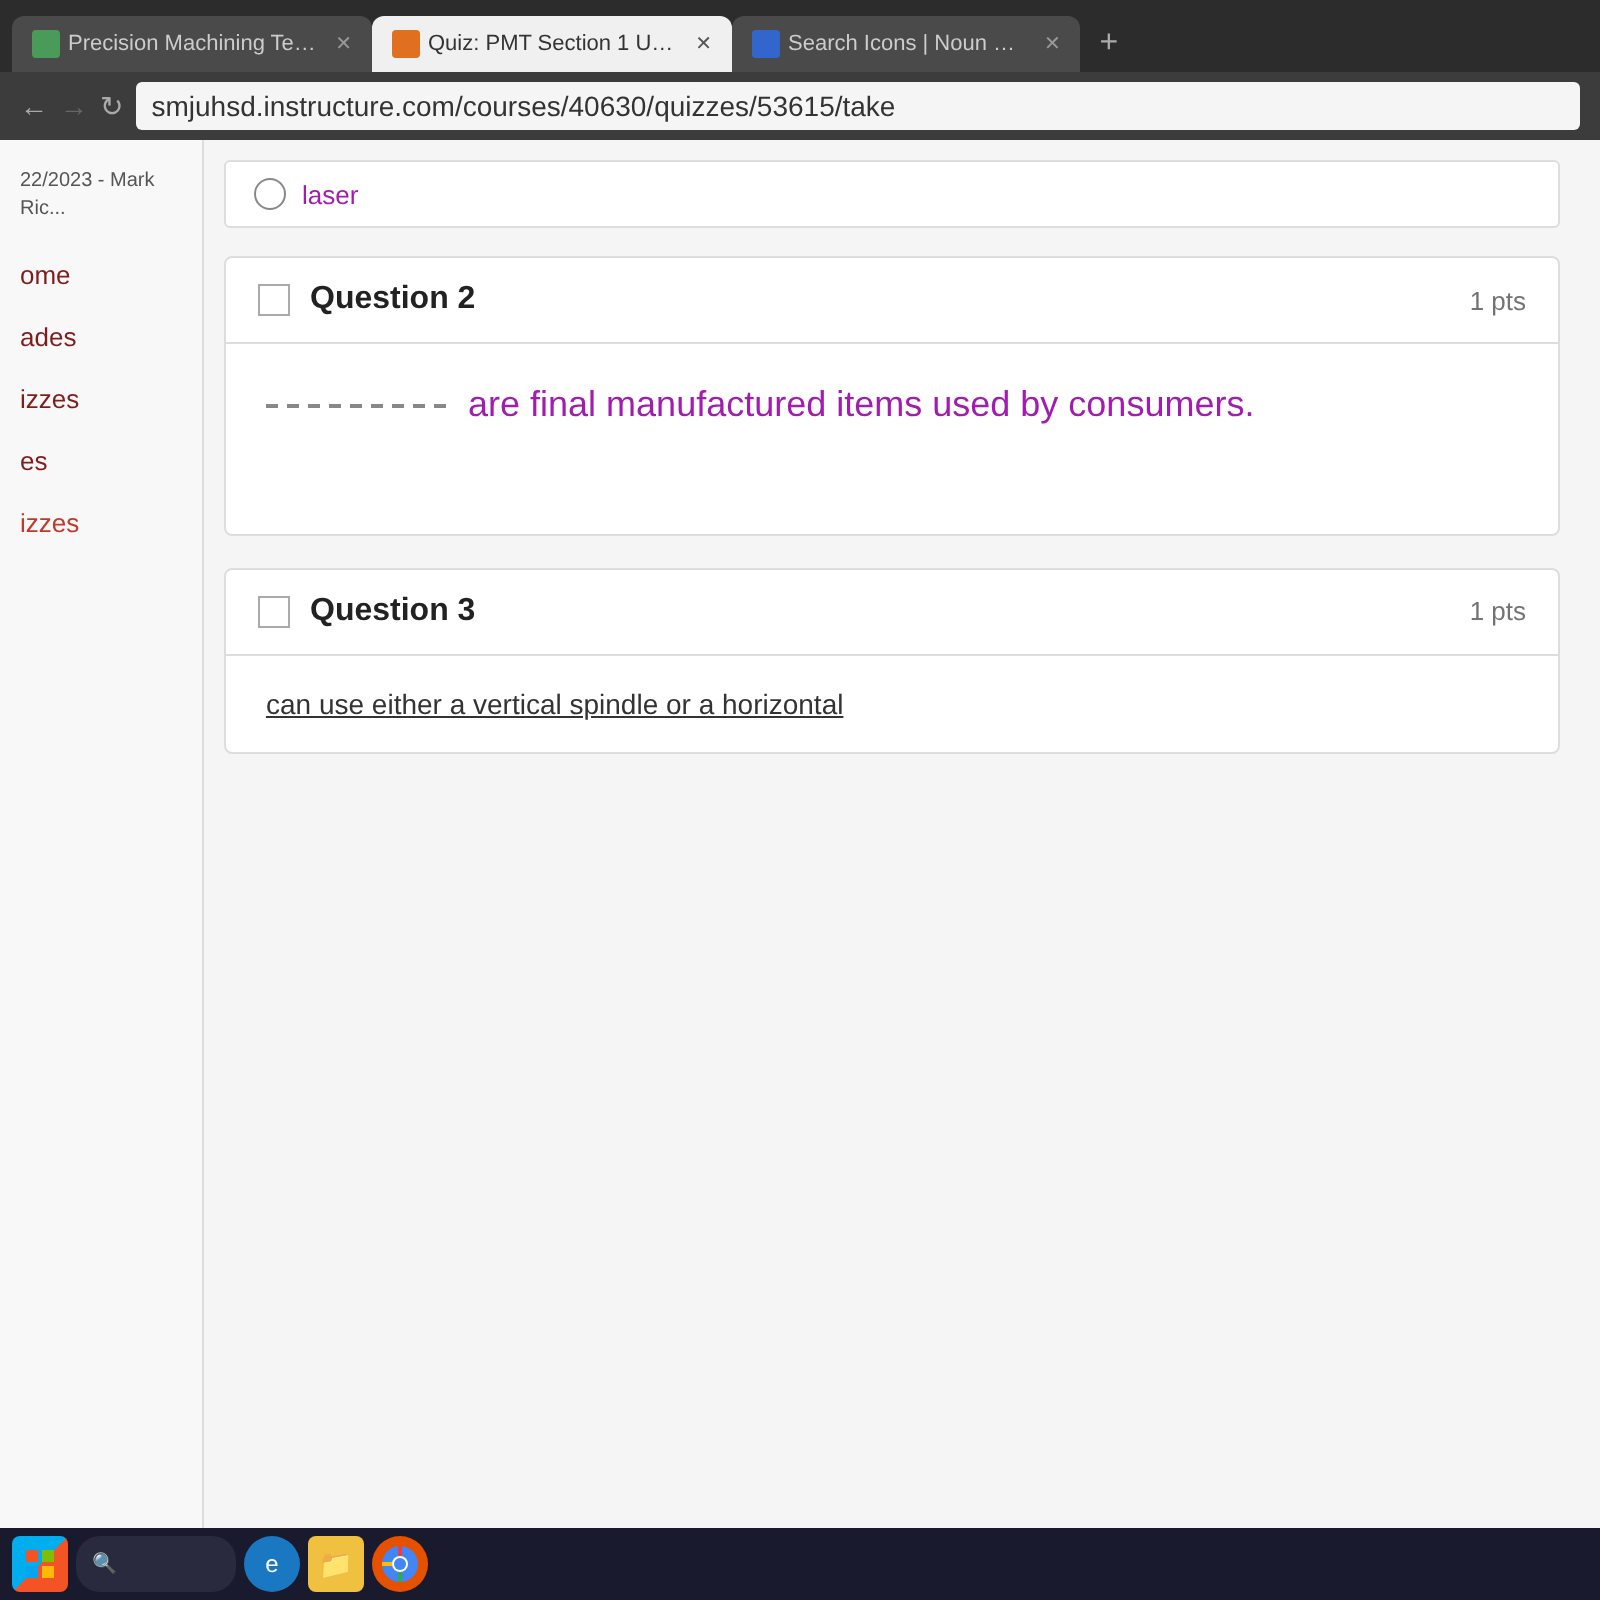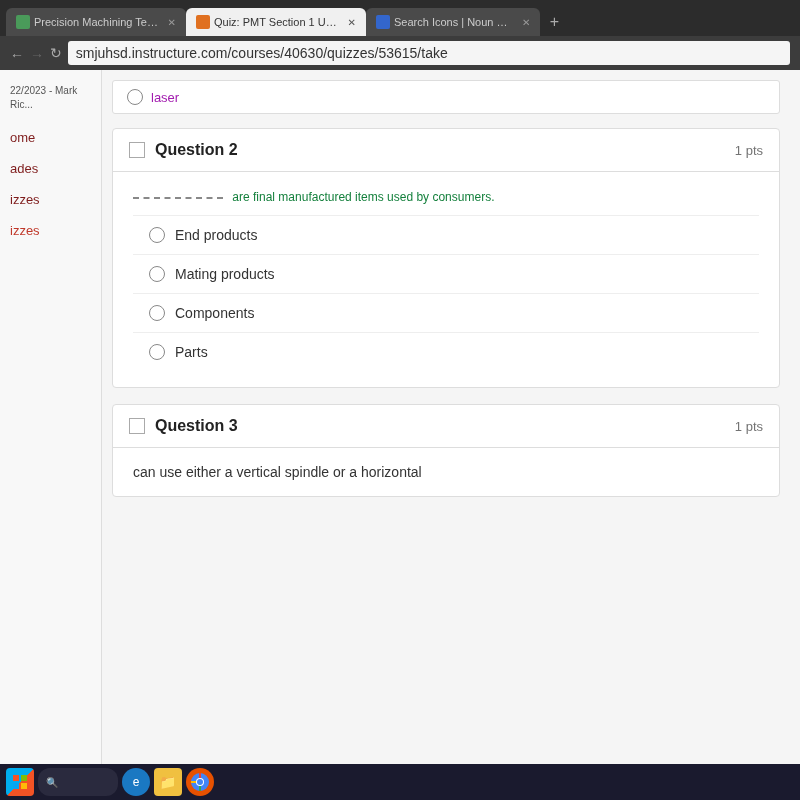--- a/index.html
+++ b/index.html
@@ -217,24 +217,24 @@
     .question-pts {
       font-size: 13px;
       color: #737373;
     }
 
     .question-body {
       padding: 16px 20px;
     }
 
     .question-text {
-      font-size: 12px;
-      color: #15803d;
+      font-size: 18px;
+      color: #a21caf;
       line-height: 1.6;
-      margin-bottom: 8px;
+      margin-bottom: 34px;
     }
 
     .question-blank {
       display: inline-block;
       width: 90px;
       border-bottom: 2px dashed #888;
       margin-right: 6px;
       vertical-align: middle;
     }
 
@@ -284,20 +284,21 @@
       padding: 12px 16px;
       border-bottom: 1px solid #ddd;
       gap: 10px;
       justify-content: center;
     }
 
     .question-3-body {
       padding: 16px 20px;
       font-size: 14px;
       color: #333;
+      text-decoration: underline;
     }
 
     
     .taskbar {
       height: 36px;
       background: #1a1a2e;
       display: flex;
       align-items: center;
       gap: 4px;
       padding: 0 6px;
@@ -384,20 +385,21 @@
     </div>
   </div>
 
   <div class="browser-content">
 
     <div class="sidebar">
       <div class="sidebar-meta">22/2023 - Mark Ric...</div>
       <a class="sidebar-item">ome</a>
       <a class="sidebar-item">ades</a>
       <a class="sidebar-item">izzes</a>
+      <a class="sidebar-item">es</a>
       <a class="sidebar-item active">izzes</a>
     </div>
 
     <div class="main-content">
 
       <div class="prev-answer">
         <div class="radio-option-prev">
           <div class="option-radio"></div>
           <span>laser</span>
         </div>
@@ -409,38 +411,20 @@
           <span class="question-title">Question 2</span>
           <span class="question-pts">1 pts</span>
         </div>
 
         <div class="question-body">
           <div class="question-text">
             <span class="question-blank"></span>
             <span>are final manufactured items used by consumers.</span>
           </div>
 
-          <ul class="options-list">
-            <li class="option-item">
-              <div class="option-radio"></div>
-              <span>End products</span>
-            </li>
-            <li class="option-item">
-              <div class="option-radio"></div>
-              <span>Mating products</span>
-            </li>
-            <li class="option-item">
-              <div class="option-radio"></div>
-              <span>Components</span>
-            </li>
-            <li class="option-item">
-              <div class="option-radio"></div>
-              <span>Parts</span>
-            </li>
-          </ul>
         </div>
       </div>
 
       <div class="question-3-partial">
         <div class="question-3-header">
           <div class="question-checkbox"></div>
           <span class="question-title">Question 3</span>
           <span class="question-pts">1 pts</span>
         </div>
         <div class="question-3-body">

